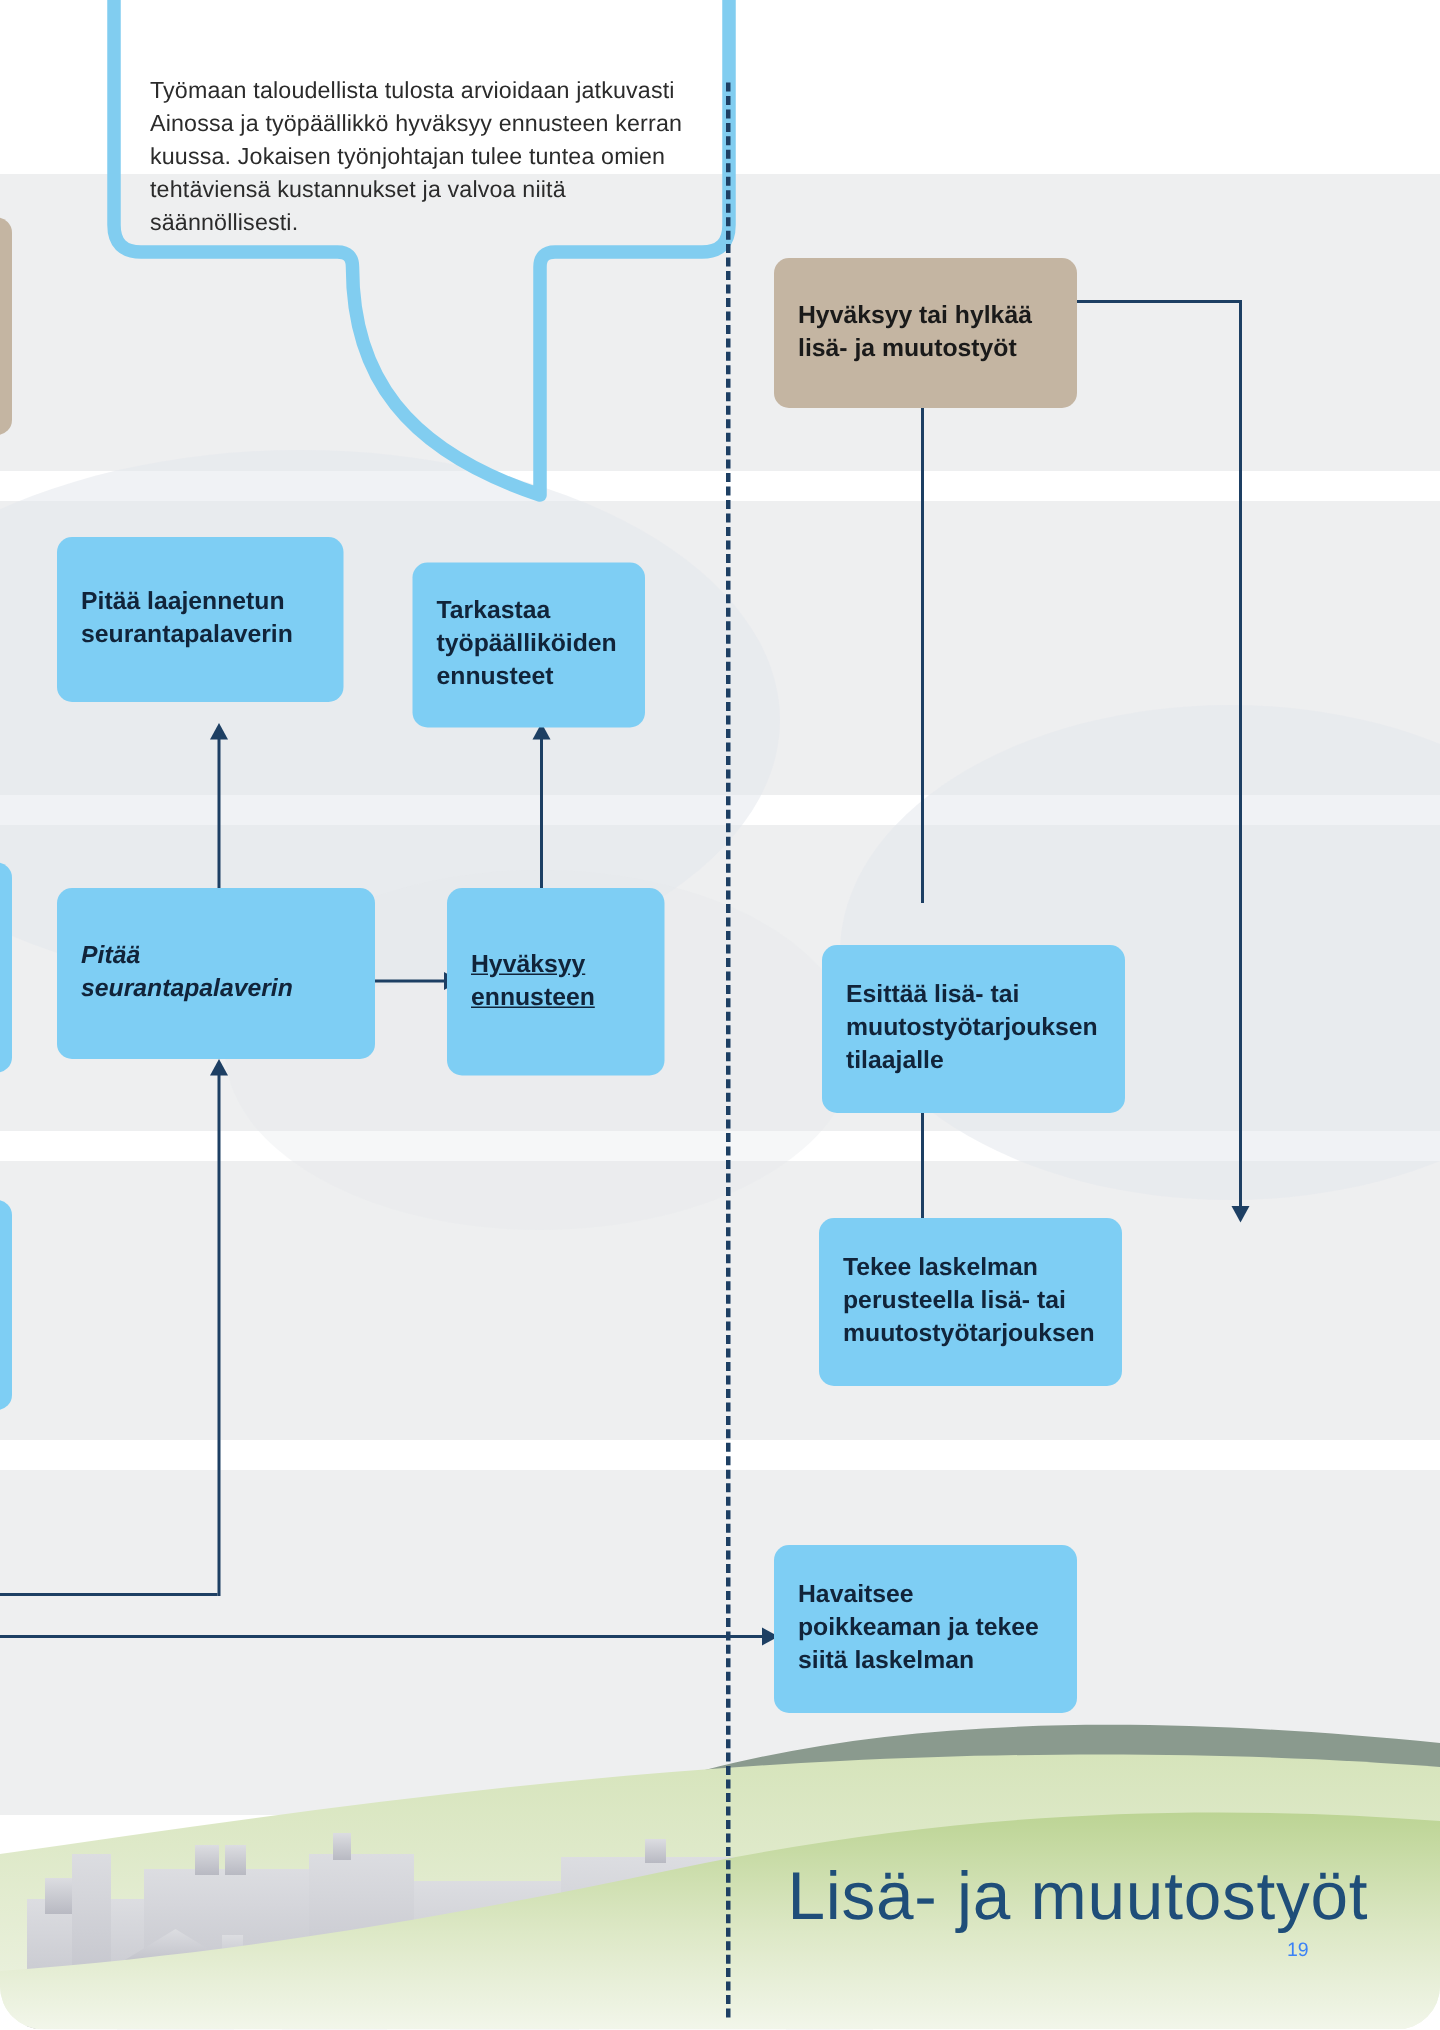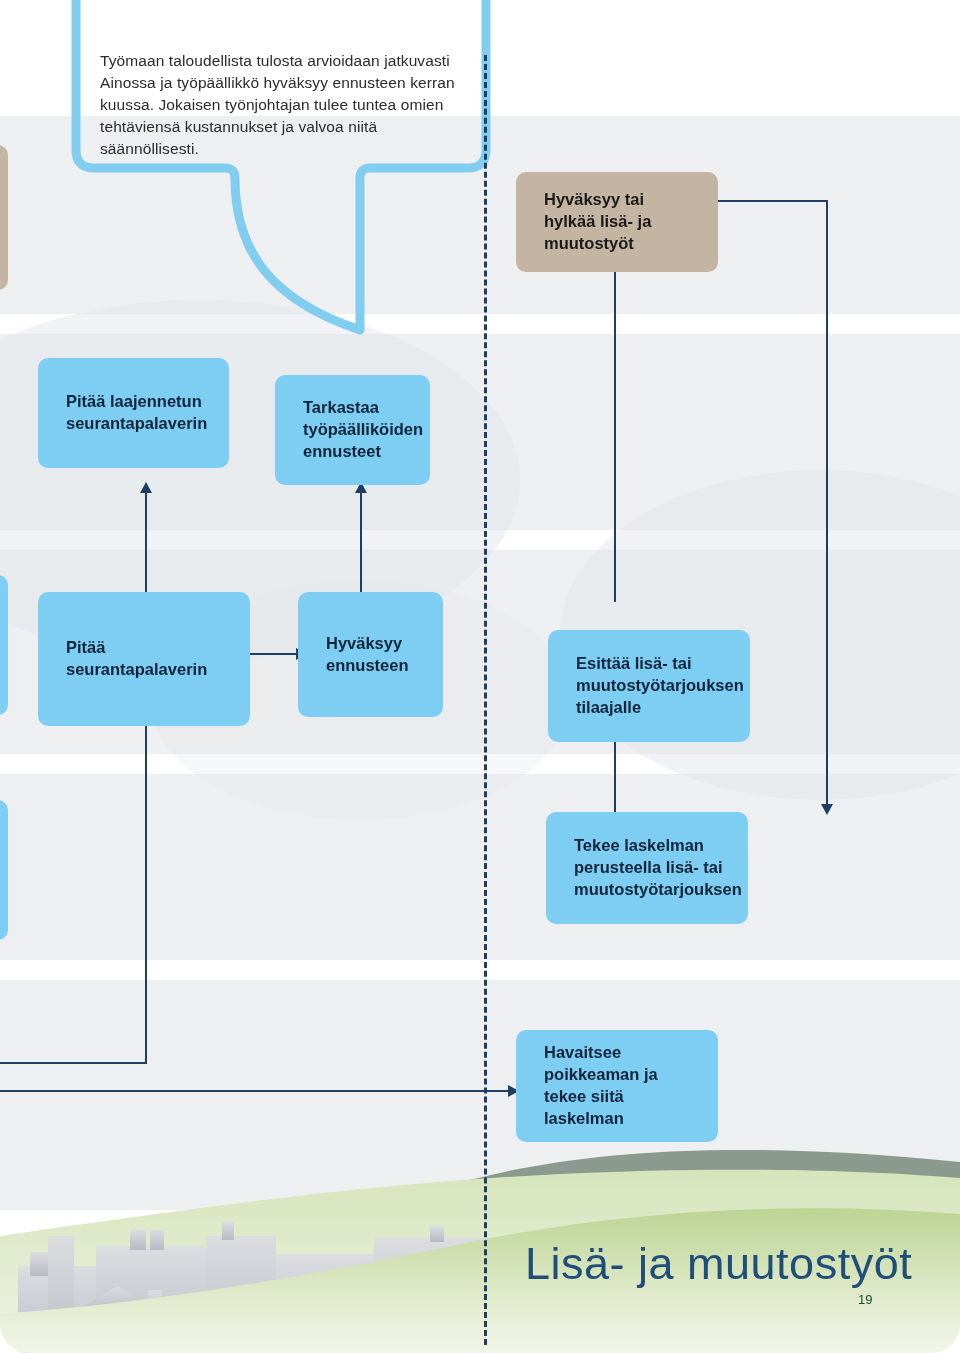--- a/index.html
+++ b/index.html
@@ -64,21 +64,21 @@
     width: 0;
     height: 1290px;
     border-left: 3px dashed #1d3f63;
   }
 
   
   .box {
     position: absolute;
     border-radius: 10px;
     box-sizing: border-box;
-    padding: 14px 28px;
+    padding: 14px 16px;
     font-weight: bold;
     font-size: 16.5px;
     line-height: 1.33;
     color: #11243a;
     display: flex;
     align-items: center;
   }
   .box-blue { background: #7ecef4; }
   .box-tan  { background: #c4b5a2; color: #1a1a1a; }
 
@@ -123,21 +123,21 @@
     font-weight: normal;
     color: #1f4e79;
     letter-spacing: .5px;
     white-space: nowrap;
   }
   #page-number {
     position: absolute;
     left: 858px;
     top: 1292px;
     font-size: 13px;
-    color: #14532d;
+    color: #3b82f6;
   }
 </style>
 </head>
 <body>
 
 <div id="page">
 
   <div class="band band-white" style="top:0;height:116px;"></div>
   <div class="band band-gray" style="top:116px;height:198px;"></div>
   <div class="band band-white" style="top:314px;height:20px;"></div>
@@ -252,25 +252,25 @@
   </div>
 
   <div class="box box-blue" style="left:38px;top:358px;width:191px;height:110px;">
     <span>Pitää laajennetun seurantapalaverin</span>
   </div>
 
   <div class="box box-blue" style="left:275px;top:375px;width:155px;height:110px;">
     <span>Tarkastaa työpäälliköiden ennusteet</span>
   </div>
 
-  <div class="box box-blue" style="left:38px;top:592px;width:212px;height:134px;">
+  <div class="box box-blue" style="left:38px;top:592px;width:212px;height:114px;font-style:italic;">
     <span>Pitää seurantapalaverin</span>
   </div>
 
-  <div class="box box-blue" style="left:298px;top:592px;width:145px;height:125px;">
+  <div class="box box-blue" style="left:298px;top:592px;width:145px;height:125px;text-decoration:underline;">
     <span>Hyväksyy ennusteen</span>
   </div>
 
   <div class="box box-blue" style="left:548px;top:598px;width:202px;height:112px;margin-top:32px;">
     <span>Esittää lisä- tai muutostyötarjouksen tilaajalle</span>
   </div>
 
   <div class="box box-blue" style="left:516px;top:812px;width:202px;height:112px;margin-left:30px;">
     <span>Tekee laskelman perusteella lisä- tai muutostyötarjouksen</span>
   </div>

